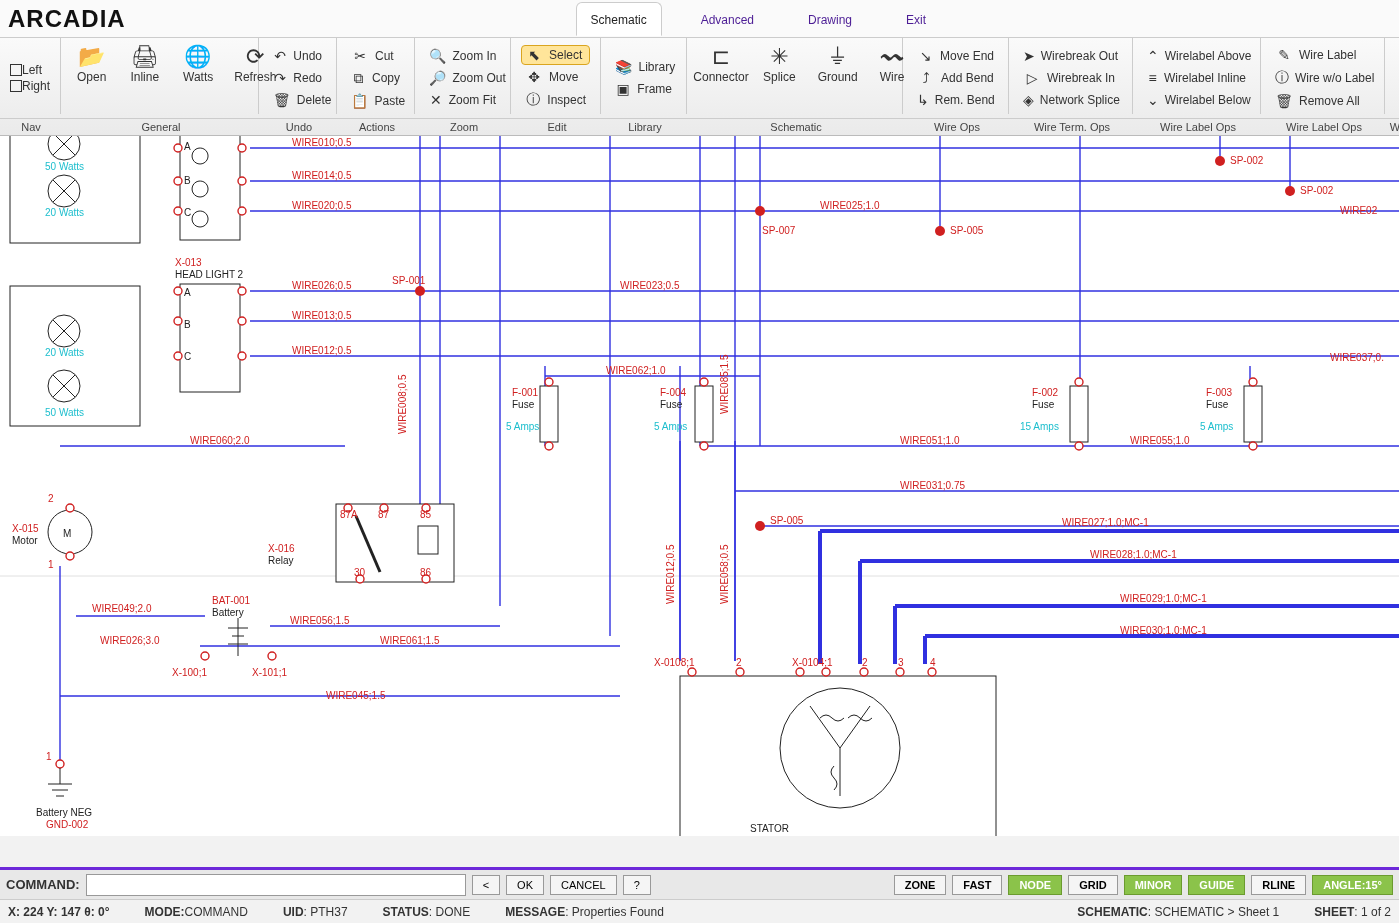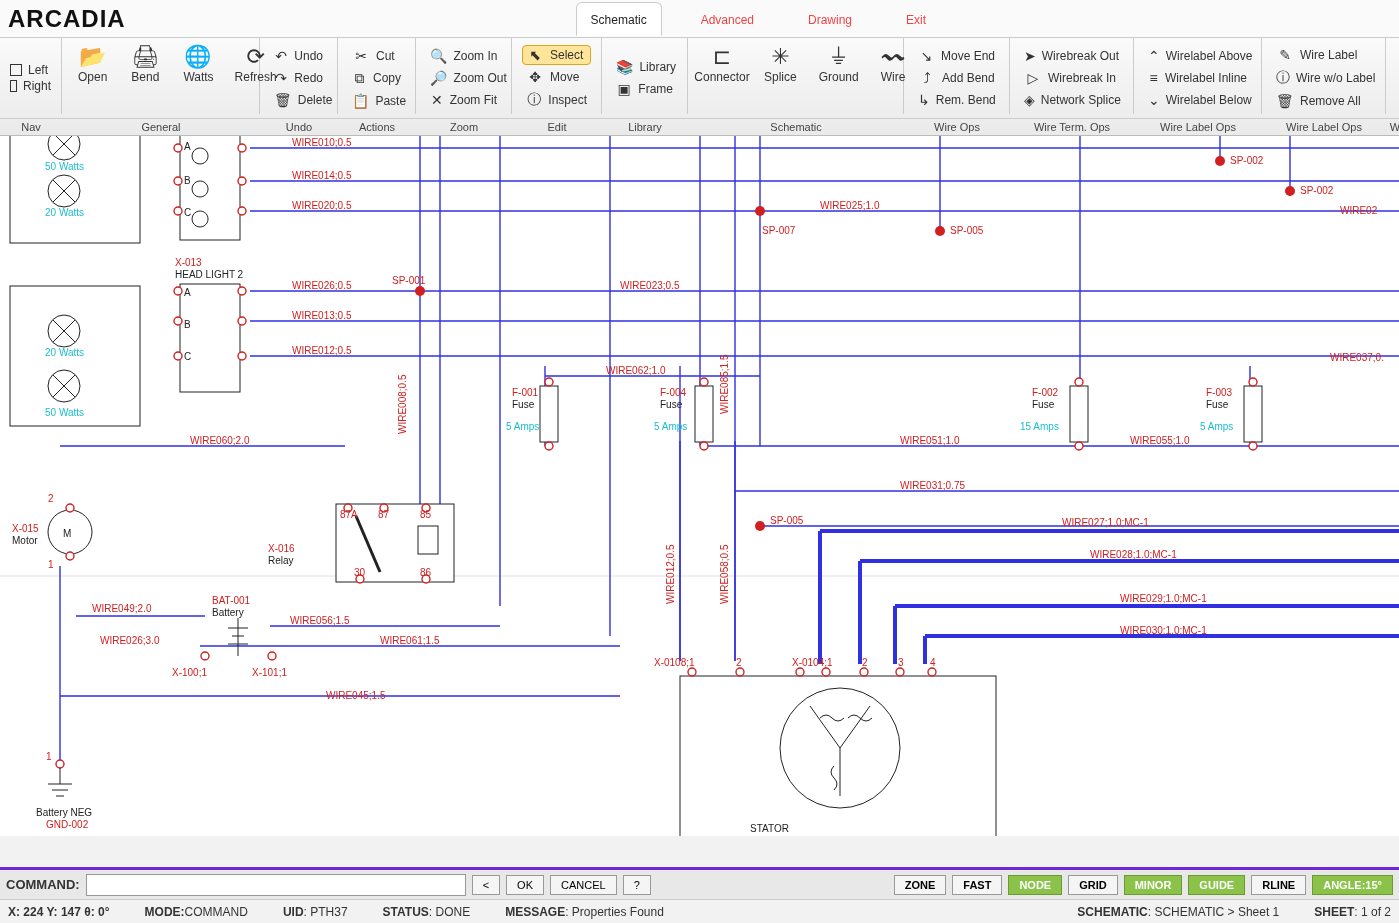--- a/index.html
+++ b/index.html
@@ -2,39 +2,39 @@
 <html><head>
 <meta charset="utf-8">
 <style>
   * { box-sizing: border-box; margin: 0; padding: 0; }
   body { font-family: Arial, Helvetica, sans-serif; font-size: 12px; background: #f2f2f2; width: 1399px; height: 923px; overflow: hidden; position: relative; color: #333; }
 
   
   .topbar { display: flex; align-items: center; background: #fafafa; border-bottom: 1px solid #ccc; height: 38px; padding: 12px 8px; }
   .logo { font-family: "Arial Black", Arial, sans-serif; font-size: 24px; font-weight: 900; letter-spacing: 1px; color: #111; }
   .topmenu { margin-left: auto; margin-right: auto; display: flex; gap: 24px; }
-  .topmenu .tab { padding: 10px 14px 8px; border: 1px solid transparent; border-bottom: none; color: #ef4444; }
+  .topmenu .tab { padding: 10px 14px 8px; border: 1px solid transparent; border-bottom: none; color: #4c1d95; }
   .topmenu .tab.active { background: #fff; border: 1px solid #ccc; border-bottom: 1px solid #fff; border-radius: 6px 6px 0 0; color: #222; }
 
   
   .ribbon { border-bottom: 1px solid #bbb; background: linear-gradient(#fafafa,#eaeaea); height: 98px; position: relative; }
   .ribbon-inner { display: flex; height: 76px; }
   .group { border-right: 1px solid #ccc; padding: 4px 10px 0 10px; display: flex; flex-direction: column; }
   .group-label { text-align: center; font-size: 11px; color: #444; padding: 2px 0; border-top: 1px solid #ccc; width: 100%; }
   .labels-row { display: flex; position: absolute; bottom: 0; left: 0; right: 11px; }
   .labels-row > div { flex-shrink: 0; }
 
   .vstack { display: flex; flex-direction: column; gap: 2px; justify-content: center; height: 100%; }
   .hstack { display: flex; gap: 12px; align-items: flex-start; }
   .big-btn { display: flex; flex-direction: column; align-items: center; gap: 2px; padding: 4px 6px; width: 48px; }
   .big-btn .icon { font-size: 22px; line-height: 22px; }
   .small-btn { display: flex; align-items: center; gap: 6px; padding: 2px 4px; white-space: nowrap; }
   .small-btn.active { background: #ffe59a; border: 1px solid #daa520; border-radius: 4px; padding: 1px 3px; }
   .small-btn .icon { font-size: 14px; width: 18px; text-align: center; }
-  .nav-item { display:flex; align-items:center; gap:6px; }
+  .nav-item { display:flex; align-items:center; }
   .nav-item .sq { width:12px;height:12px;border:1px solid #333; }
 
   
   .canvas-wrap { position: relative; background: #fff; height: 700px; overflow: hidden; }
   .wire-blue { stroke: #3030e0; stroke-width: 1.4; fill: none; }
   .wire-blue-bold { stroke: #3030e0; stroke-width: 4; fill: none; }
   .comp-box { fill: #fff; stroke: #222; stroke-width: 1; }
   .pin { fill: #fff; stroke: #d02020; stroke-width: 1.4; }
   .sp { fill: #d02020; }
   .txt-red { fill: #d02020; font-size: 10px; }
@@ -84,21 +84,21 @@
     </div>
 
     <div class="group" style="width:198px">
         <div class="hstack">
       <div class="big-btn">
             <span class="icon">📂</span>
             <span>Open</span>
           </div>
       <div class="big-btn">
             <span class="icon">🖨</span>
-            <span>Bend</span>
+            <span>Inline</span>
           </div>
       <div class="big-btn">
             <span class="icon">🌐</span>
             <span>Watts</span>
           </div>
       <div class="big-btn">
             <span class="icon">⟳</span>
             <span>Refresh</span>
           </div>
     </div>

